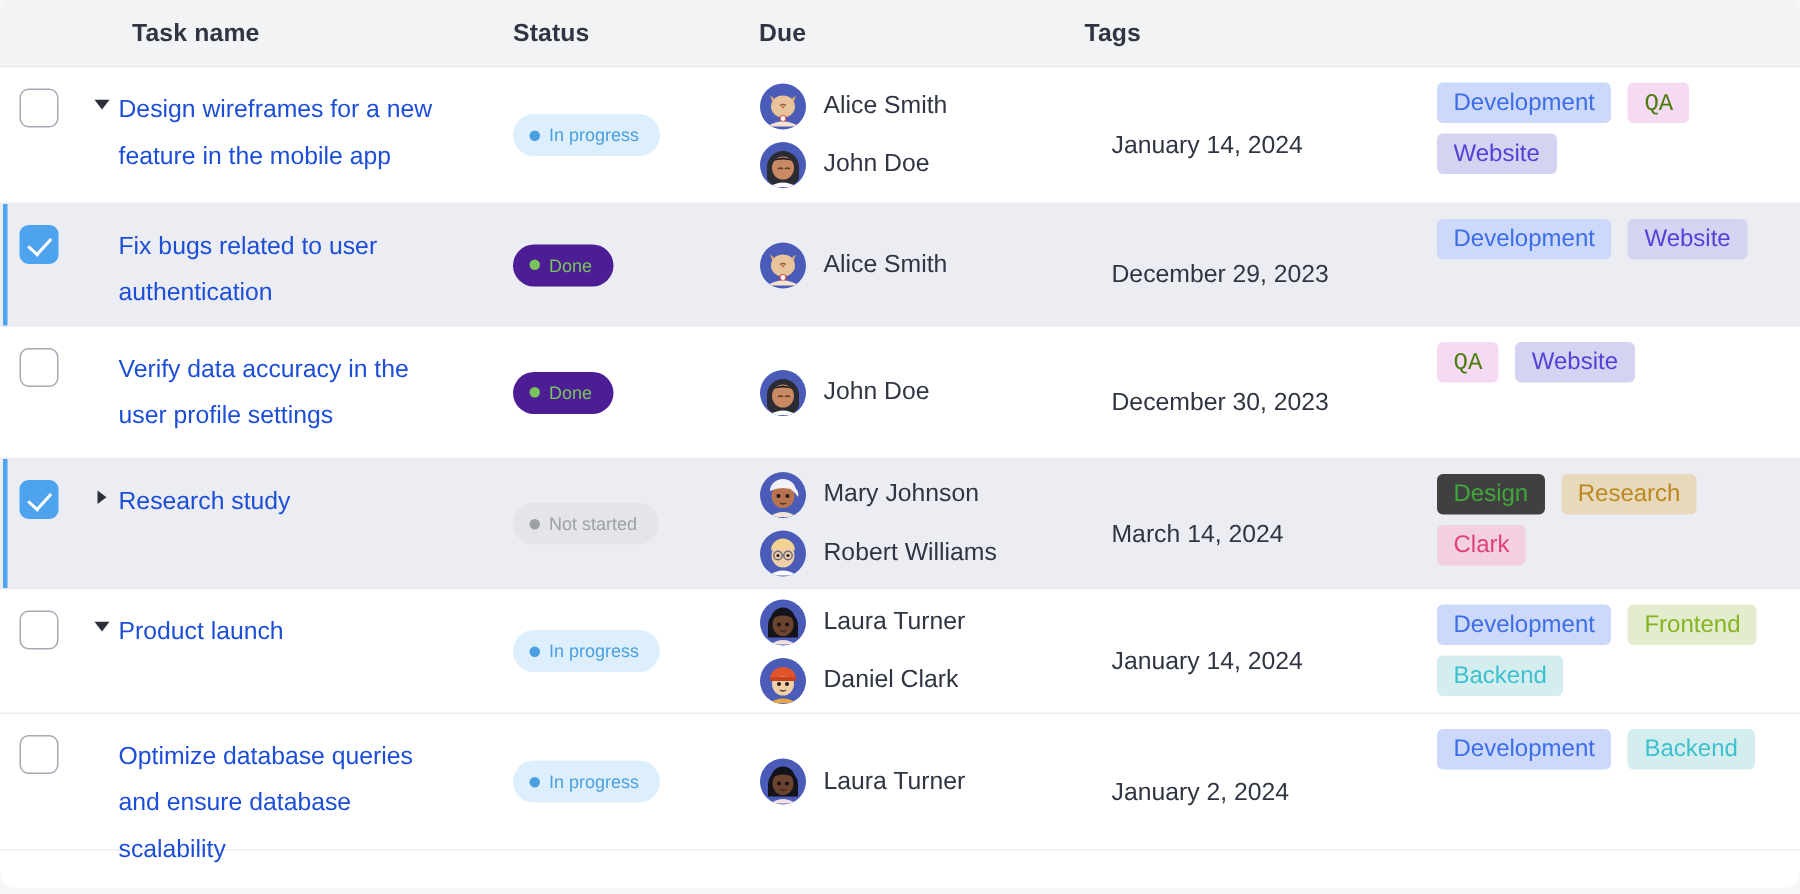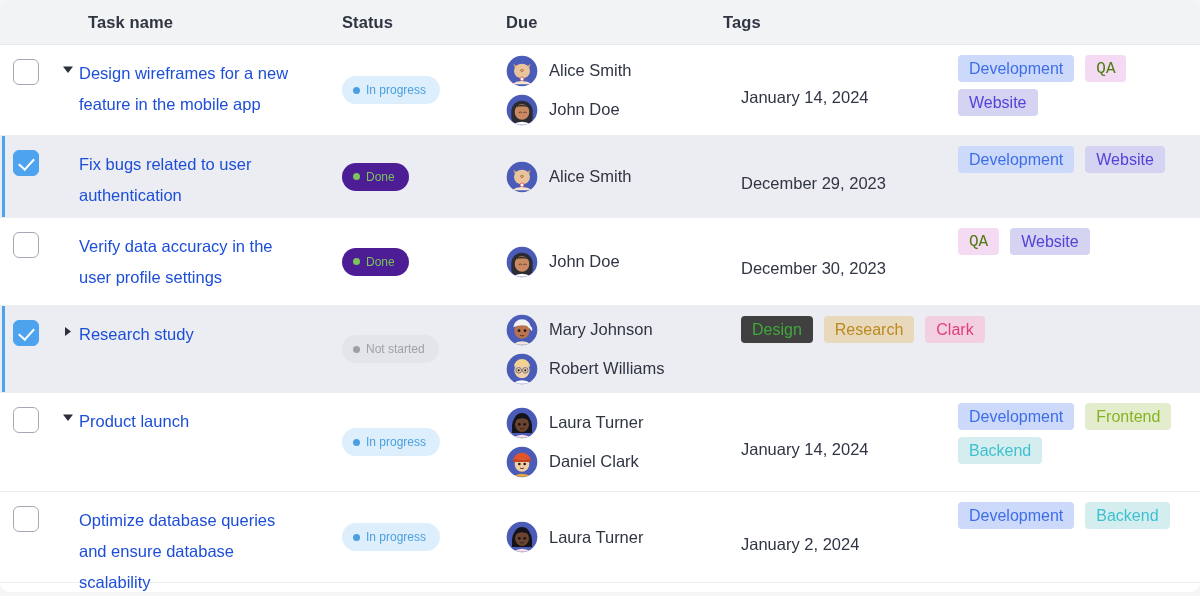--- a/index.html
+++ b/index.html
@@ -425,29 +425,32 @@
              <circle cx="19" cy="26" r="1.6" fill="#241a16"></circle>
              <circle cx="29" cy="26" r="1.6" fill="#241a16"></circle>
              <path d="M10 46 q14 -10 28 0 z" fill="#fbfbfd"></path>
                   </g>
   </svg>
               </span>
               <span class="nm">Robert Williams</span>
             </div>
           </div>
         </div>
+        <div class="cell c-due">
+          <span class="due-text">March 14, 2024</span>
+        </div>
         <div class="cell c-tags">
           <div class="tags">
             <span class="tag design">Design</span>
             <span class="tag research">Research</span>
             <span class="tag mobile">Clark</span>
           </div>
         </div>
       </div>
-      <div class="row" style="height: 99px;">
+      <div class="row" style="height: 83px;">
         <div class="cell c-check">
           <div class="cbx"></div>
         </div>
         <div class="cell c-task">
           <div class="twisty">
             <svg width="12" height="9" viewBox="0 0 12 9">
               <path d="M1 1.5 L11 1.5 L6 8 Z" fill="#2b2f3a"></path>
             </svg>
           </div>
           <div class="task-text">Product launch</div>

